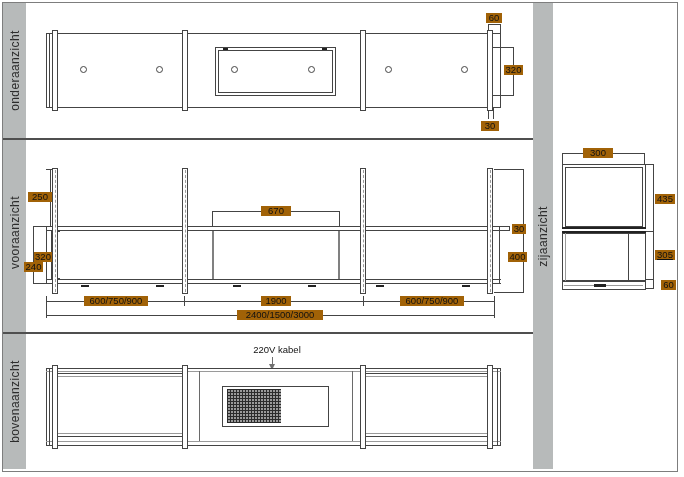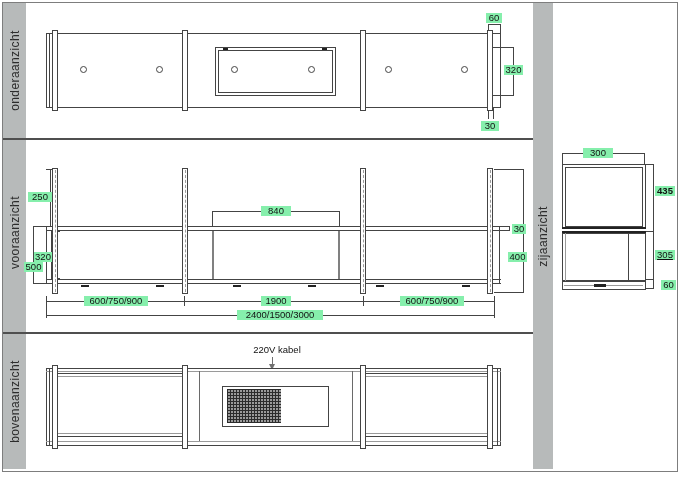--- a/index.html
+++ b/index.html
@@ -4,21 +4,21 @@
 <style>
   html,body{margin:0;padding:0;background:#fff;}
   #canvas{position:relative;width:684px;height:477px;background:#fff;overflow:hidden;
           font-family:"Liberation Sans",sans-serif;}
   .abs{position:absolute;}
   .ln{position:absolute;background:#444;}
   .lng{position:absolute;background:#9a9a9a;}
   .rect{position:absolute;border:1px solid #444;background:#fff;box-sizing:border-box;}
   .rect-t{position:absolute;border:1px solid #444;background:transparent;box-sizing:border-box;}
   .dim{position:absolute;font-size:9.5px;line-height:10px;color:#111;text-align:center;
-       background:#86efac;z-index:5;white-space:nowrap;}
+       background:#a16207;z-index:5;white-space:nowrap;}
   .circ{position:absolute;width:7px;height:7px;border:1px solid #444;border-radius:50%;
         background:#fff;box-sizing:border-box;}
   .post{position:absolute;width:6px;border:1px solid #444;background:#fff;
         box-sizing:border-box;z-index:3;}
   .postf::after{content:"";position:absolute;left:2px;top:1px;bottom:1px;width:0;
         border-left:1px dashed #999;}
   .vlabel{position:absolute;width:130px;height:13px;font-size:12px;line-height:13px;
         letter-spacing:.4px;color:#2c2c2c;text-align:center;transform:rotate(-90deg);z-index:6;}
   .strip{position:absolute;background:#b7baba;}
   .tick{position:absolute;background:#222;}
@@ -99,26 +99,26 @@
   <div class="ln" style="left:50px;top:169px;width:1px;height:57px;"></div>
   <div class="dim" style="left:28px;top:192px;width:24px;">250</div>
 
   <div class="ln" style="left:51px;top:231px;width:9px;height:1px;"></div>
   <div class="ln" style="left:51px;top:278px;width:9px;height:1px;"></div>
   <div class="ln" style="left:51px;top:231px;width:1px;height:48px;"></div>
   <div class="dim" style="left:34px;top:252px;width:18px;">320</div>
   <div class="ln" style="left:33px;top:226px;width:13px;height:1px;"></div>
   <div class="ln" style="left:33px;top:283px;width:13px;height:1px;"></div>
   <div class="ln" style="left:33px;top:226px;width:1px;height:58px;"></div>
-  <div class="dim" style="left:24px;top:262px;width:19px;">500</div>
+  <div class="dim" style="left:24px;top:262px;width:19px;">240</div>
 
   <div class="ln" style="left:212px;top:211px;width:128px;height:1px;"></div>
   <div class="ln" style="left:212px;top:211px;width:1px;height:16px;"></div>
   <div class="ln" style="left:339px;top:211px;width:1px;height:16px;"></div>
-  <div class="dim" style="left:261px;top:206px;width:30px;">840</div>
+  <div class="dim" style="left:261px;top:206px;width:30px;">670</div>
 
   <div class="ln" style="left:497px;top:226px;width:13px;height:1px;"></div>
   <div class="ln" style="left:497px;top:230px;width:13px;height:1px;"></div>
   <div class="ln" style="left:509px;top:226px;width:1px;height:5px;"></div>
   <div class="dim" style="left:512px;top:224px;width:14px;">30</div>
 
   <div class="ln" style="left:494px;top:169px;width:30px;height:1px;"></div>
   <div class="ln" style="left:494px;top:292px;width:30px;height:1px;"></div>
   <div class="ln" style="left:523px;top:169px;width:1px;height:124px;"></div>
   <div class="dim" style="left:508px;top:252px;width:19px;">400</div>
@@ -169,17 +169,17 @@
   <div class="ln" style="left:628px;top:233px;width:1px;height:48px;"></div>
   <div class="rect" style="left:562px;top:281px;width:84px;height:9px;"></div>
   <div class="lng" style="left:564px;top:285px;width:79px;height:1px;"></div>
   <div class="tick" style="left:594px;top:284px;width:12px;height:3px;"></div>
 
   <div class="ln" style="left:646px;top:164px;width:8px;height:1px;"></div>
   <div class="ln" style="left:646px;top:231px;width:8px;height:1px;"></div>
   <div class="ln" style="left:646px;top:279px;width:8px;height:1px;"></div>
   <div class="ln" style="left:646px;top:288px;width:8px;height:1px;"></div>
   <div class="ln" style="left:653px;top:164px;width:1px;height:125px;"></div>
-  <div class="dim" style="left:655px;top:186px;width:20px;font-weight:bold;">435</div>
+  <div class="dim" style="left:655px;top:194px;width:20px;">435</div>
   <div class="dim" style="left:655px;top:250px;width:20px;text-decoration:underline;">305</div>
   <div class="dim" style="left:661px;top:280px;width:15px;">60</div>
 
 </div>
 
 </body></html>

